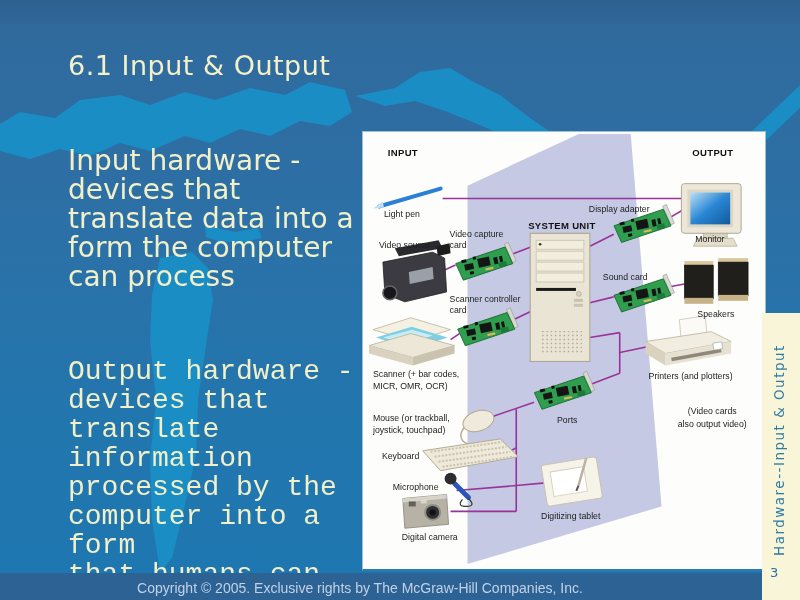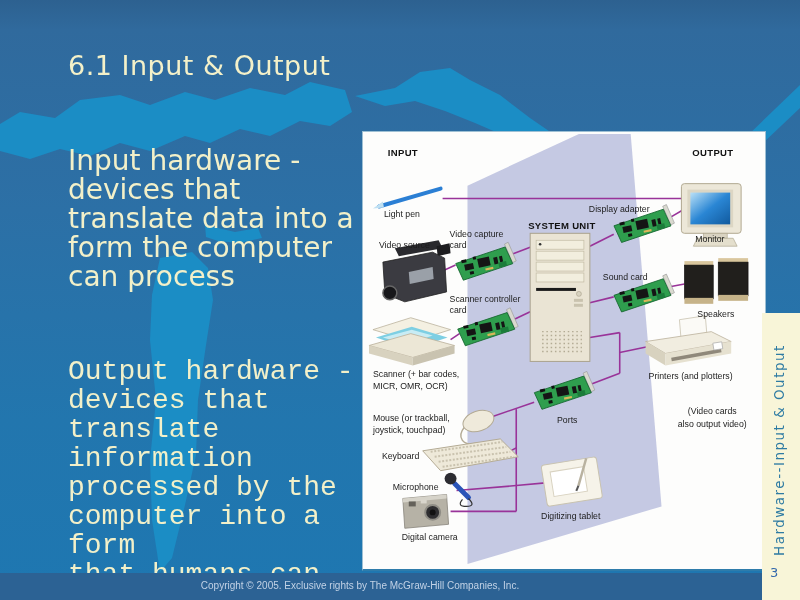--- a/index.html
+++ b/index.html
@@ -9,21 +9,21 @@
   .map-svg{position:absolute;left:0;top:0;width:800px;height:600px;}
   .title{position:absolute;left:68px;top:50px;font-size:27px;font-weight:normal;color:#f4f1c9;letter-spacing:.5px;}
   .body-block{position:absolute;left:68px;width:300px;font-size:28px;line-height:29px;color:#f2f0c9;white-space:pre-line;}
   .block1{top:146px;}
   .block2{top:357px;font-family:Liberation Mono, monospace;}
   .panel{position:absolute;left:350px;top:131px;width:404px;height:440px;background:#fdfdfc;
     box-sizing:border-box;border:1px solid #9ec0d4;border-bottom:2px solid #2f7cab;margin-left:12px;}
   .diagram-svg{position:absolute;left:0;top:0;width:100%;height:100%;}
   .footer-bar{position:absolute;left:0;top:573px;width:800px;height:27px;background:#2c6294;}
   .footer-text{position:absolute;left:0;top:7px;width:720px;text-align:center;
-    font-family:"Liberation Sans",sans-serif;font-size:10px;color:#c2d2e6;}
+    font-family:"Liberation Sans",sans-serif;font-size:14px;color:#c2d2e6;}
   .sidebar{position:absolute;left:762px;top:313px;width:38px;height:287px;background:#f8f5d8;}
   .vlabel{position:absolute;left:9px;top:556px;transform:rotate(-90deg);transform-origin:0 0;
     white-space:nowrap;font-size:13.5px;letter-spacing:1.5px;color:#2e7ba3;line-height:16px;
     font-family:"DejaVu Sans",sans-serif;}
   .sidebar .vlabel{left:9px;top:243px;} 
   .pagenum{position:absolute;left:8px;top:252px;font-size:13px;color:#3469ac;}
   .lbl{font-family:"Liberation Sans",sans-serif;font-size:8.8px;fill:#1c1c1c;}
   .hdr{font-family:"Liberation Sans",sans-serif;font-size:9.6px;font-weight:bold;fill:#111;letter-spacing:.3px;}
   .wire{stroke:#993399;stroke-width:1.6;fill:none;}
 </style>

